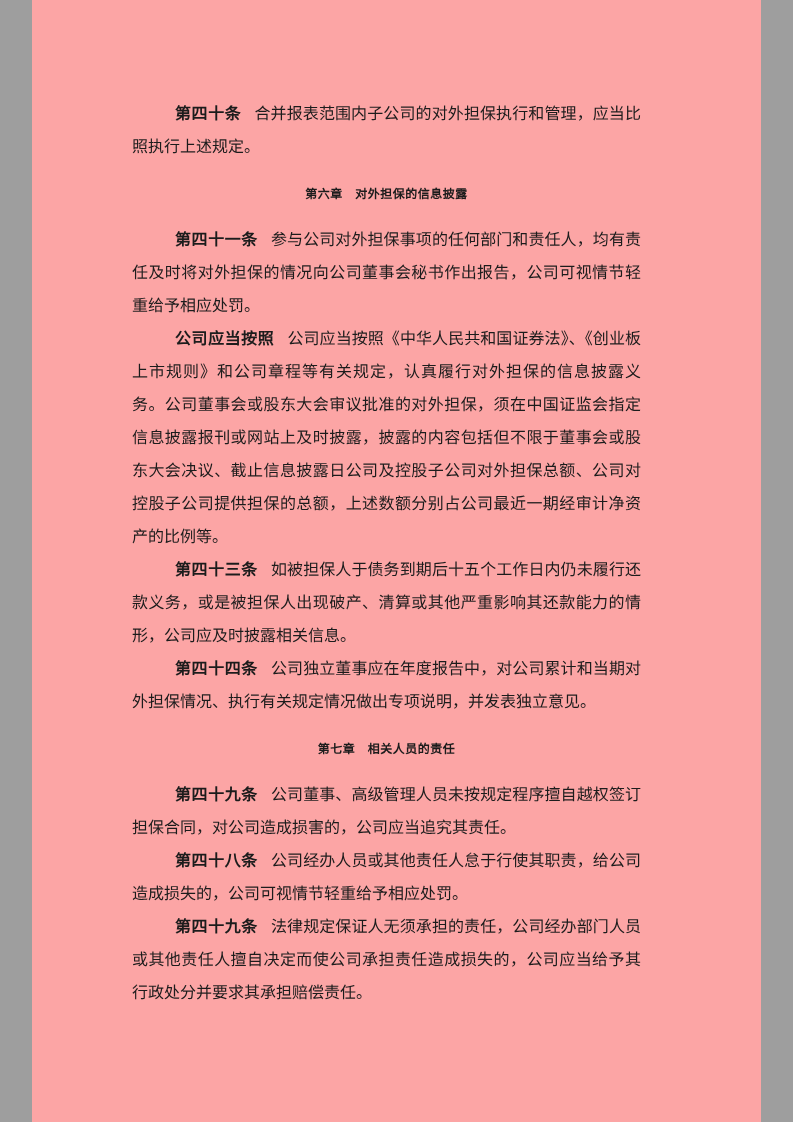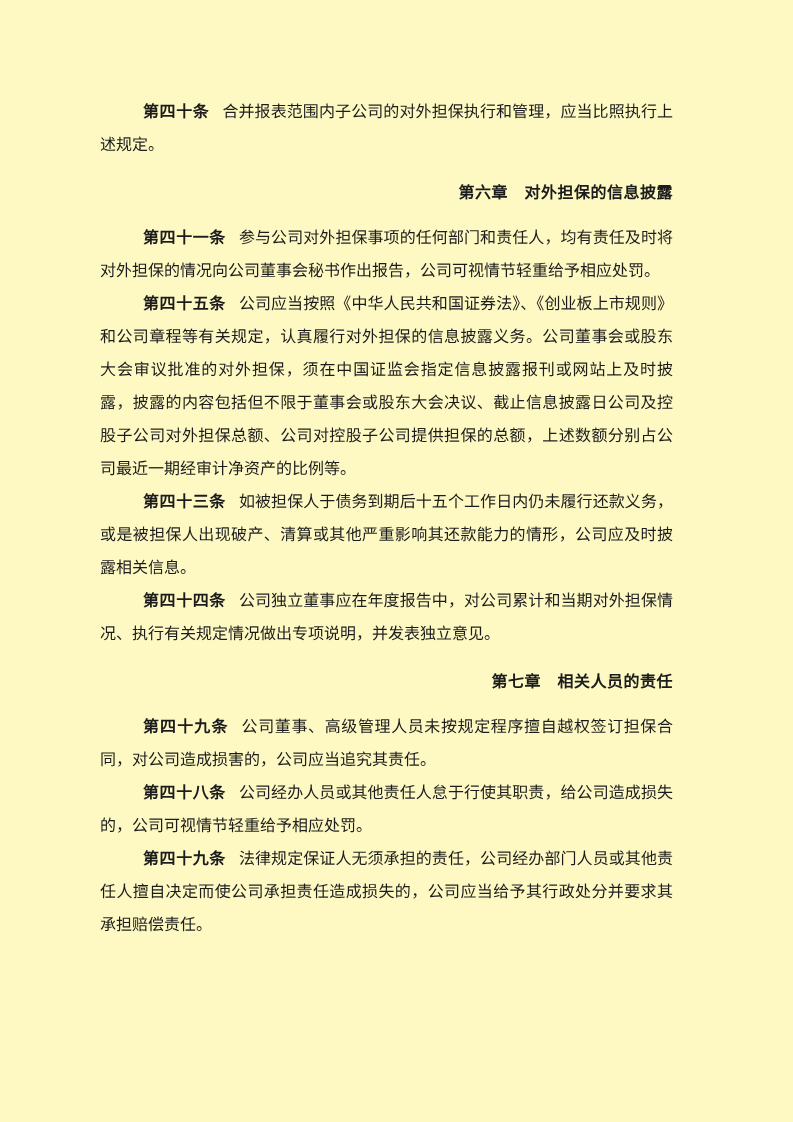--- a/index.html
+++ b/index.html
@@ -2,62 +2,62 @@
 <html lang="zh-CN"><head>
 <meta charset="utf-8">
 <style>
   html, body {
     margin: 0;
     padding: 0;
     background: #9e9e9e;
   }
   .page {
     position: relative;
-    width: 793px;
+    width: 729px;
     height: 1122px;
     margin: 0 auto;
-    background: #fef9c3;
+    background: #fca5a5;
     box-sizing: border-box;
     padding: 97px 120px 0 100px;
-    font-family: Liberation Mono, monospace;
+    font-family: Liberation Sans, sans-serif;
     font-size: 16px;
     line-height: 33px;
     color: #1c1c1c;
     overflow: hidden;
   }
   .doc-body { width: 100%; }
   p.article {
     margin: 0;
     text-align: justify;
     text-indent: 43px;
     word-break: break-all;
   }
   p.article .article-num {
     font-weight: bold;
     margin-right: 13px;
     letter-spacing: 0.5px;
   }
   h2.chapter-heading {
-    font-size: 16px;
+    font-size: 12px;
     font-weight: bold;
-    text-align: right;
+    text-align: center;
     margin: 15px 0 12px 0;
     line-height: 33px;
     letter-spacing: 0.5px;
   }
 </style>
 </head>
 <body>
 
 <div class="page">
   <div class="doc-body">
       <p class="article"><b class="article-num">第四十条</b><span>合并报表范围内子公司的对外担保执行和管理，应当比照执行上述规定。</span></p>
       <h2 class="chapter-heading">第六章　对外担保的信息披露</h2>
       <p class="article"><b class="article-num">第四十一条</b><span>参与公司对外担保事项的任何部门和责任人，均有责任及时将对外担保的情况向公司董事会秘书作出报告，公司可视情节轻重给予相应处罚。</span></p>
-      <p class="article"><b class="article-num">第四十五条</b><span>公司应当按照《中华人民共和国证券法》、《创业板上市规则》和公司章程等有关规定，认真履行对外担保的信息披露义务。公司董事会或股东大会审议批准的对外担保，须在中国证监会指定信息披露报刊或网站上及时披露，披露的内容包括但不限于董事会或股东大会决议、截止信息披露日公司及控股子公司对外担保总额、公司对控股子公司提供担保的总额，上述数额分别占公司最近一期经审计净资产的比例等。</span></p>
+      <p class="article"><b class="article-num">公司应当按照</b><span>公司应当按照《中华人民共和国证券法》、《创业板上市规则》和公司章程等有关规定，认真履行对外担保的信息披露义务。公司董事会或股东大会审议批准的对外担保，须在中国证监会指定信息披露报刊或网站上及时披露，披露的内容包括但不限于董事会或股东大会决议、截止信息披露日公司及控股子公司对外担保总额、公司对控股子公司提供担保的总额，上述数额分别占公司最近一期经审计净资产的比例等。</span></p>
       <p class="article"><b class="article-num">第四十三条</b><span>如被担保人于债务到期后十五个工作日内仍未履行还款义务，或是被担保人出现破产、清算或其他严重影响其还款能力的情形，公司应及时披露相关信息。</span></p>
       <p class="article"><b class="article-num">第四十四条</b><span>公司独立董事应在年度报告中，对公司累计和当期对外担保情况、执行有关规定情况做出专项说明，并发表独立意见。</span></p>
       <h2 class="chapter-heading">第七章　相关人员的责任</h2>
       <p class="article"><b class="article-num">第四十九条</b><span>公司董事、高级管理人员未按规定程序擅自越权签订担保合同，对公司造成损害的，公司应当追究其责任。</span></p>
       <p class="article"><b class="article-num">第四十八条</b><span>公司经办人员或其他责任人怠于行使其职责，给公司造成损失的，公司可视情节轻重给予相应处罚。</span></p>
       <p class="article"><b class="article-num">第四十九条</b><span>法律规定保证人无须承担的责任，公司经办部门人员或其他责任人擅自决定而使公司承担责任造成损失的，公司应当给予其行政处分并要求其承担赔偿责任。</span></p>
     </div>
 </div>
 
 </body></html>

